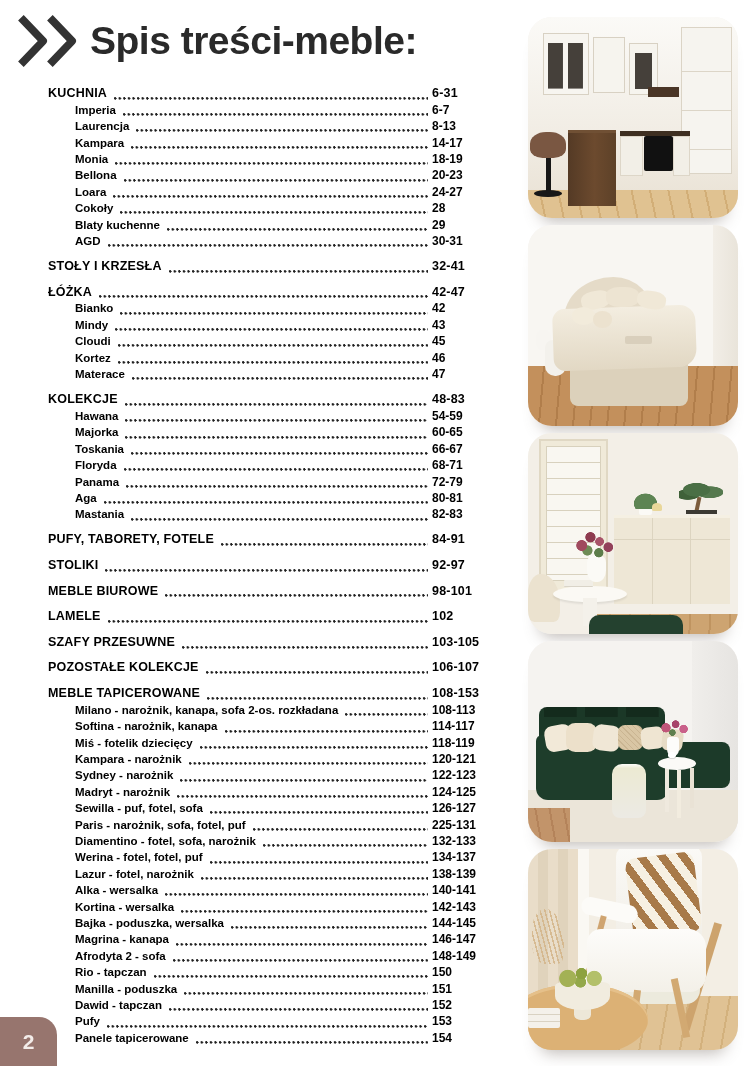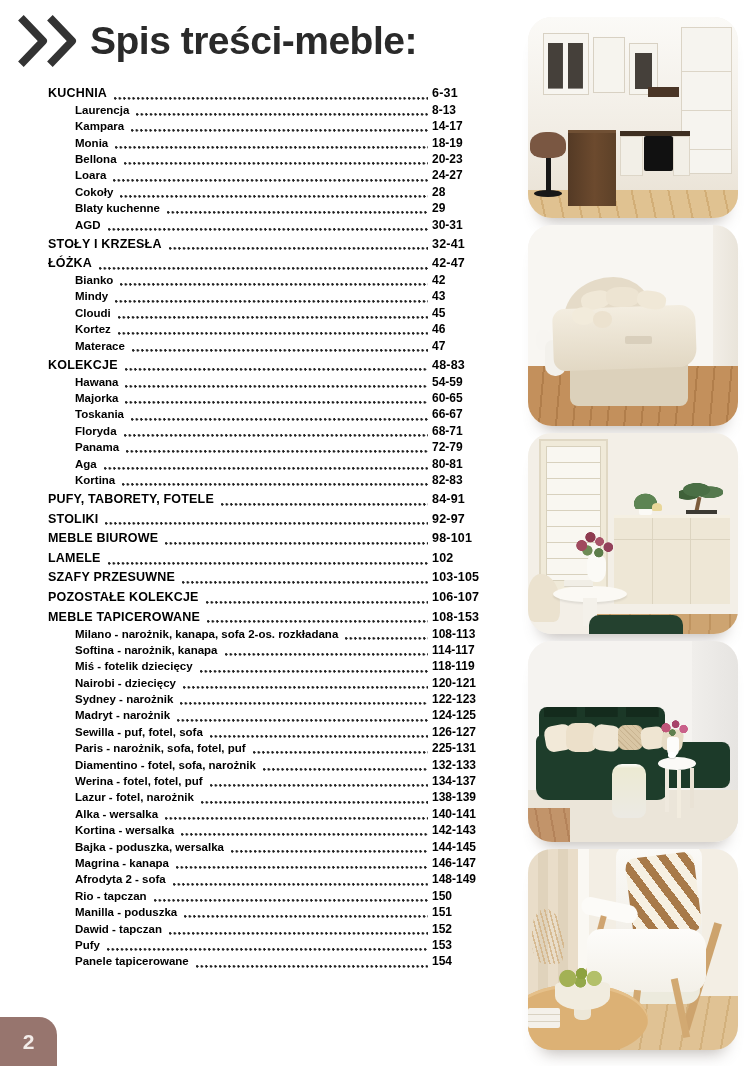--- a/index.html
+++ b/index.html
@@ -11,21 +11,21 @@
 
   
   .header { position:absolute; left:16px; top:12px; display:flex; align-items:center; gap:12px; }
   .chevrons { width:62px; height:58px; }
   .title { font-size:39px; font-weight:700; color:#2a2a2a; letter-spacing:-0.5px; }
 
   
   .toc { position:absolute; left:48px; top:84px; width:442px; }
   .toc-row { display:flex; align-items:center; color:#000000; }
   .toc-row.lvl1 { height:16.4px; padding-left:27px; font-size:11.5px; font-weight:700; }
-  .toc-row.lvl0 { height:17.6px; margin-top:2px; font-size:12.5px; font-weight:700; letter-spacing:0.2px; }
+  .toc-row.lvl0 { height:17.6px; margin-top:8px; font-size:12.5px; font-weight:700; letter-spacing:0.2px; }
   .toc-row.lvl0:first-child { margin-top:0; }
   .toc-label { white-space:nowrap; }
   .leader {
     flex:1; min-width:12px; height:4px; align-self:flex-end;
     margin:0 4px 2px 7px;
     background-image:radial-gradient(circle at 1.2px 2.4px, #1f1f1f 1.05px, transparent 1.45px);
     background-size:4.6px 4px; background-repeat:repeat-x; background-position:left bottom;
   }
   .toc-pages { width:58px; flex:none; font-size:12px; font-weight:700; white-space:nowrap; }
   .lvl0 .toc-pages { font-size:12.5px; }
@@ -172,20 +172,25 @@
     <h1 class="title">Spis treści-meble:</h1>
   </header>
 
   <div class="toc" id="toc">
       <div class="toc-row lvl0">
         <span class="toc-label">KUCHNIA</span>
         <span class="leader"></span>
         <span class="toc-pages">6-31</span>
       </div>
       <div class="toc-row lvl1">
+        <span class="toc-label">Imperia</span>
+        <span class="leader"></span>
+        <span class="toc-pages">6-7</span>
+      </div>
+      <div class="toc-row lvl1">
         <span class="toc-label">Laurencja</span>
         <span class="leader"></span>
         <span class="toc-pages">8-13</span>
       </div>
       <div class="toc-row lvl1">
         <span class="toc-label">Kampara</span>
         <span class="leader"></span>
         <span class="toc-pages">14-17</span>
       </div>
       <div class="toc-row lvl1">
@@ -282,21 +287,21 @@
         <span class="toc-label">Panama</span>
         <span class="leader"></span>
         <span class="toc-pages">72-79</span>
       </div>
       <div class="toc-row lvl1">
         <span class="toc-label">Aga</span>
         <span class="leader"></span>
         <span class="toc-pages">80-81</span>
       </div>
       <div class="toc-row lvl1">
-        <span class="toc-label">Kortina</span>
+        <span class="toc-label">Mastania</span>
         <span class="leader"></span>
         <span class="toc-pages">82-83</span>
       </div>
       <div class="toc-row lvl0">
         <span class="toc-label">PUFY, TABORETY, FOTELE</span>
         <span class="leader"></span>
         <span class="toc-pages">84-91</span>
       </div>
       <div class="toc-row lvl0">
         <span class="toc-label">STOLIKI</span>
@@ -337,21 +342,21 @@
         <span class="toc-label">Softina - narożnik, kanapa</span>
         <span class="leader"></span>
         <span class="toc-pages">114-117</span>
       </div>
       <div class="toc-row lvl1">
         <span class="toc-label">Miś - fotelik dziecięcy</span>
         <span class="leader"></span>
         <span class="toc-pages">118-119</span>
       </div>
       <div class="toc-row lvl1">
-        <span class="toc-label">Nairobi - dziecięcy</span>
+        <span class="toc-label">Kampara - narożnik</span>
         <span class="leader"></span>
         <span class="toc-pages">120-121</span>
       </div>
       <div class="toc-row lvl1">
         <span class="toc-label">Sydney - narożnik</span>
         <span class="leader"></span>
         <span class="toc-pages">122-123</span>
       </div>
       <div class="toc-row lvl1">
         <span class="toc-label">Madryt - narożnik</span>

